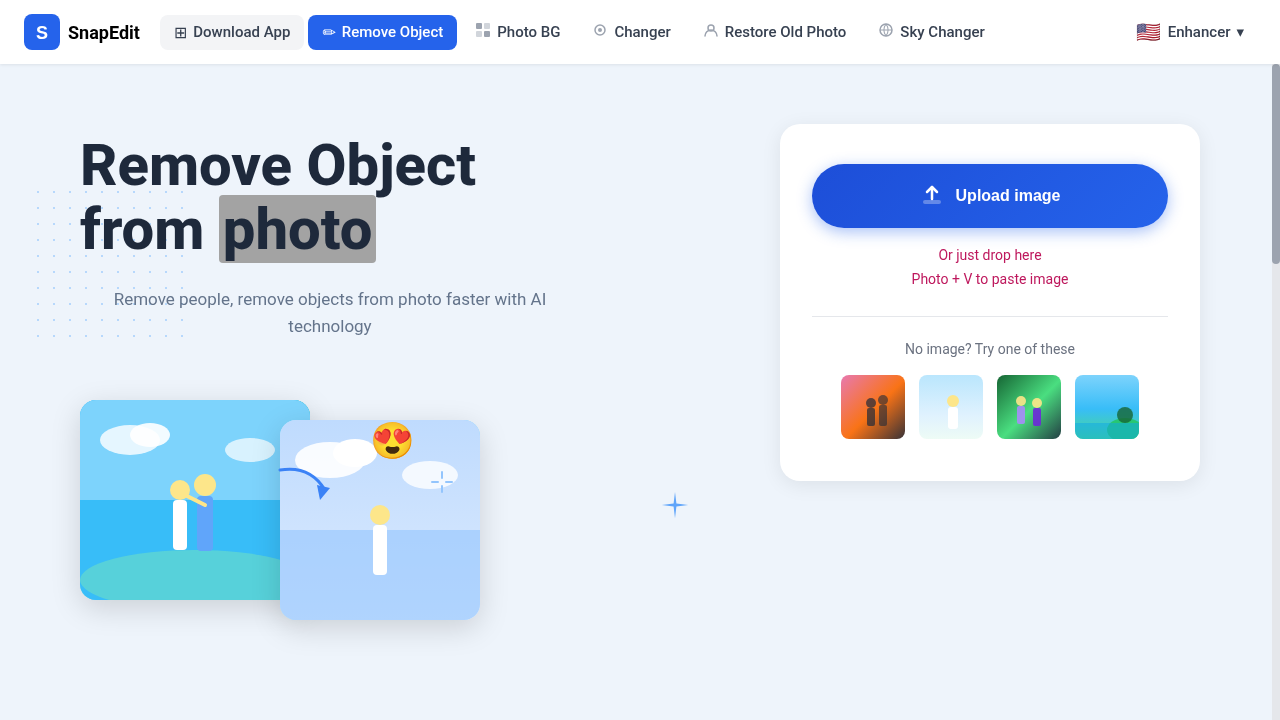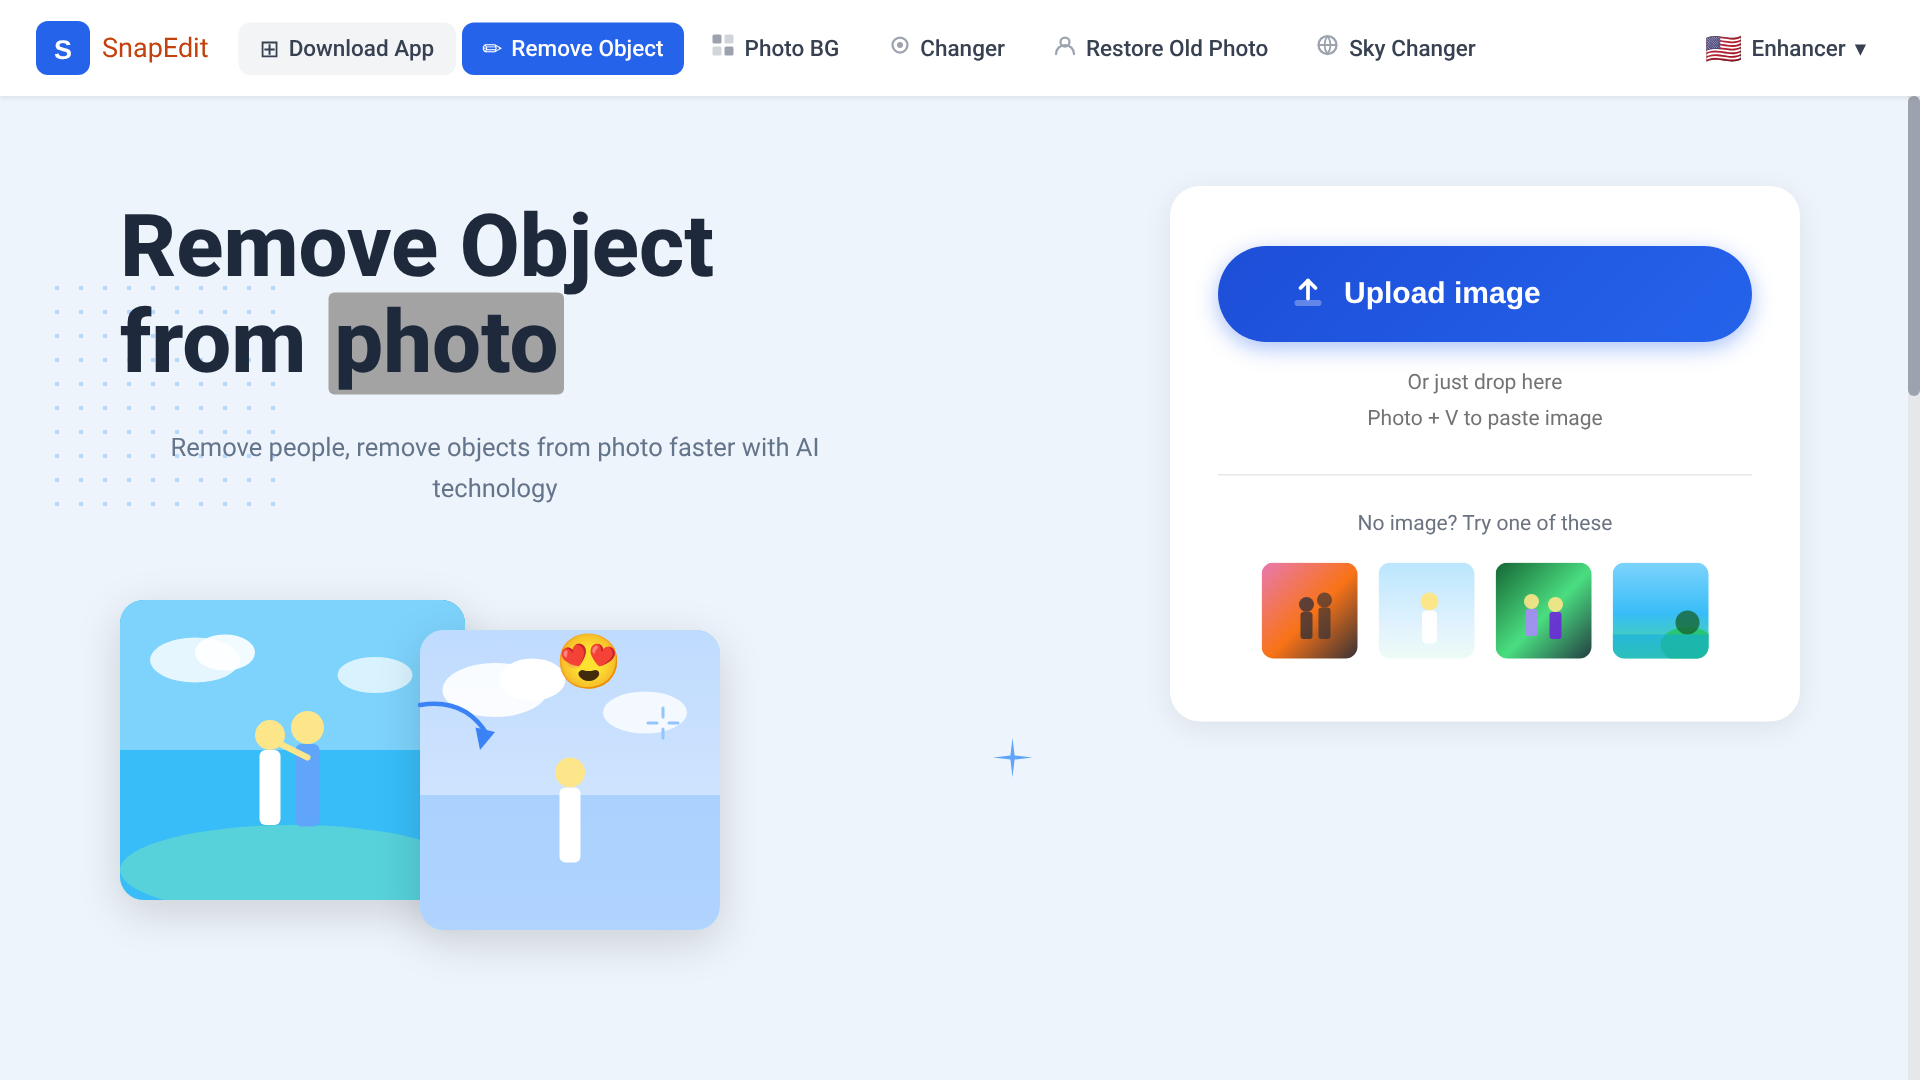--- a/index.html
+++ b/index.html
@@ -237,35 +237,36 @@
       align-items: center;
       gap: 0;
     }
 
     .upload-btn {
       background: linear-gradient(135deg, #1d4ed8, #2563eb);
       color: white;
       border: none;
       border-radius: 50px;
       padding: 20px 48px;
-      font-size: 20px;
+      font-size: 16px;
       font-weight: 700;
       cursor: pointer;
       display: flex;
       align-items: center;
       gap: 12px;
       width: 100%;
+      justify-content: center;
       transition: transform 0.15s, box-shadow 0.15s;
       box-shadow: 0 4px 15px rgba(37,99,235,0.4);
     }
 
     .upload-hint {
       margin-top: 16px;
       text-align: center;
-      color: #737373;
+      color: #be185d;
       font-size: 14px;
       line-height: 1.7;
     }
 
     .divider {
       width: 100%;
       border: none;
       border-top: 1px solid #e5e7eb;
       margin: 24px 0;
     }
@@ -312,21 +313,21 @@
   </style>
 </head>
 <body>
 
 <header>
   <a class="logo" href="#">
     <svg class="logo-icon" viewBox="0 0 36 36">
       <rect width="36" height="36" rx="8" fill="#2563eb"></rect>
       <text x="18" y="25" text-anchor="middle" font-size="18" font-weight="800" fill="white" font-family="Arial">S</text>
     </svg>
-    <span style="font-size:18px;font-weight:400;color:#c2410c;">SnapEdit</span>
+    <span style="font-size:18px;font-weight:700;color:#000000;">SnapEdit</span>
   </a>
 
   <nav class="nav-items">
 
     <div class="nav-item download">
       <span class="nav-icon">⊞</span>
       <span>Download App</span>
     </div>
 
     <div class="nav-item active">

